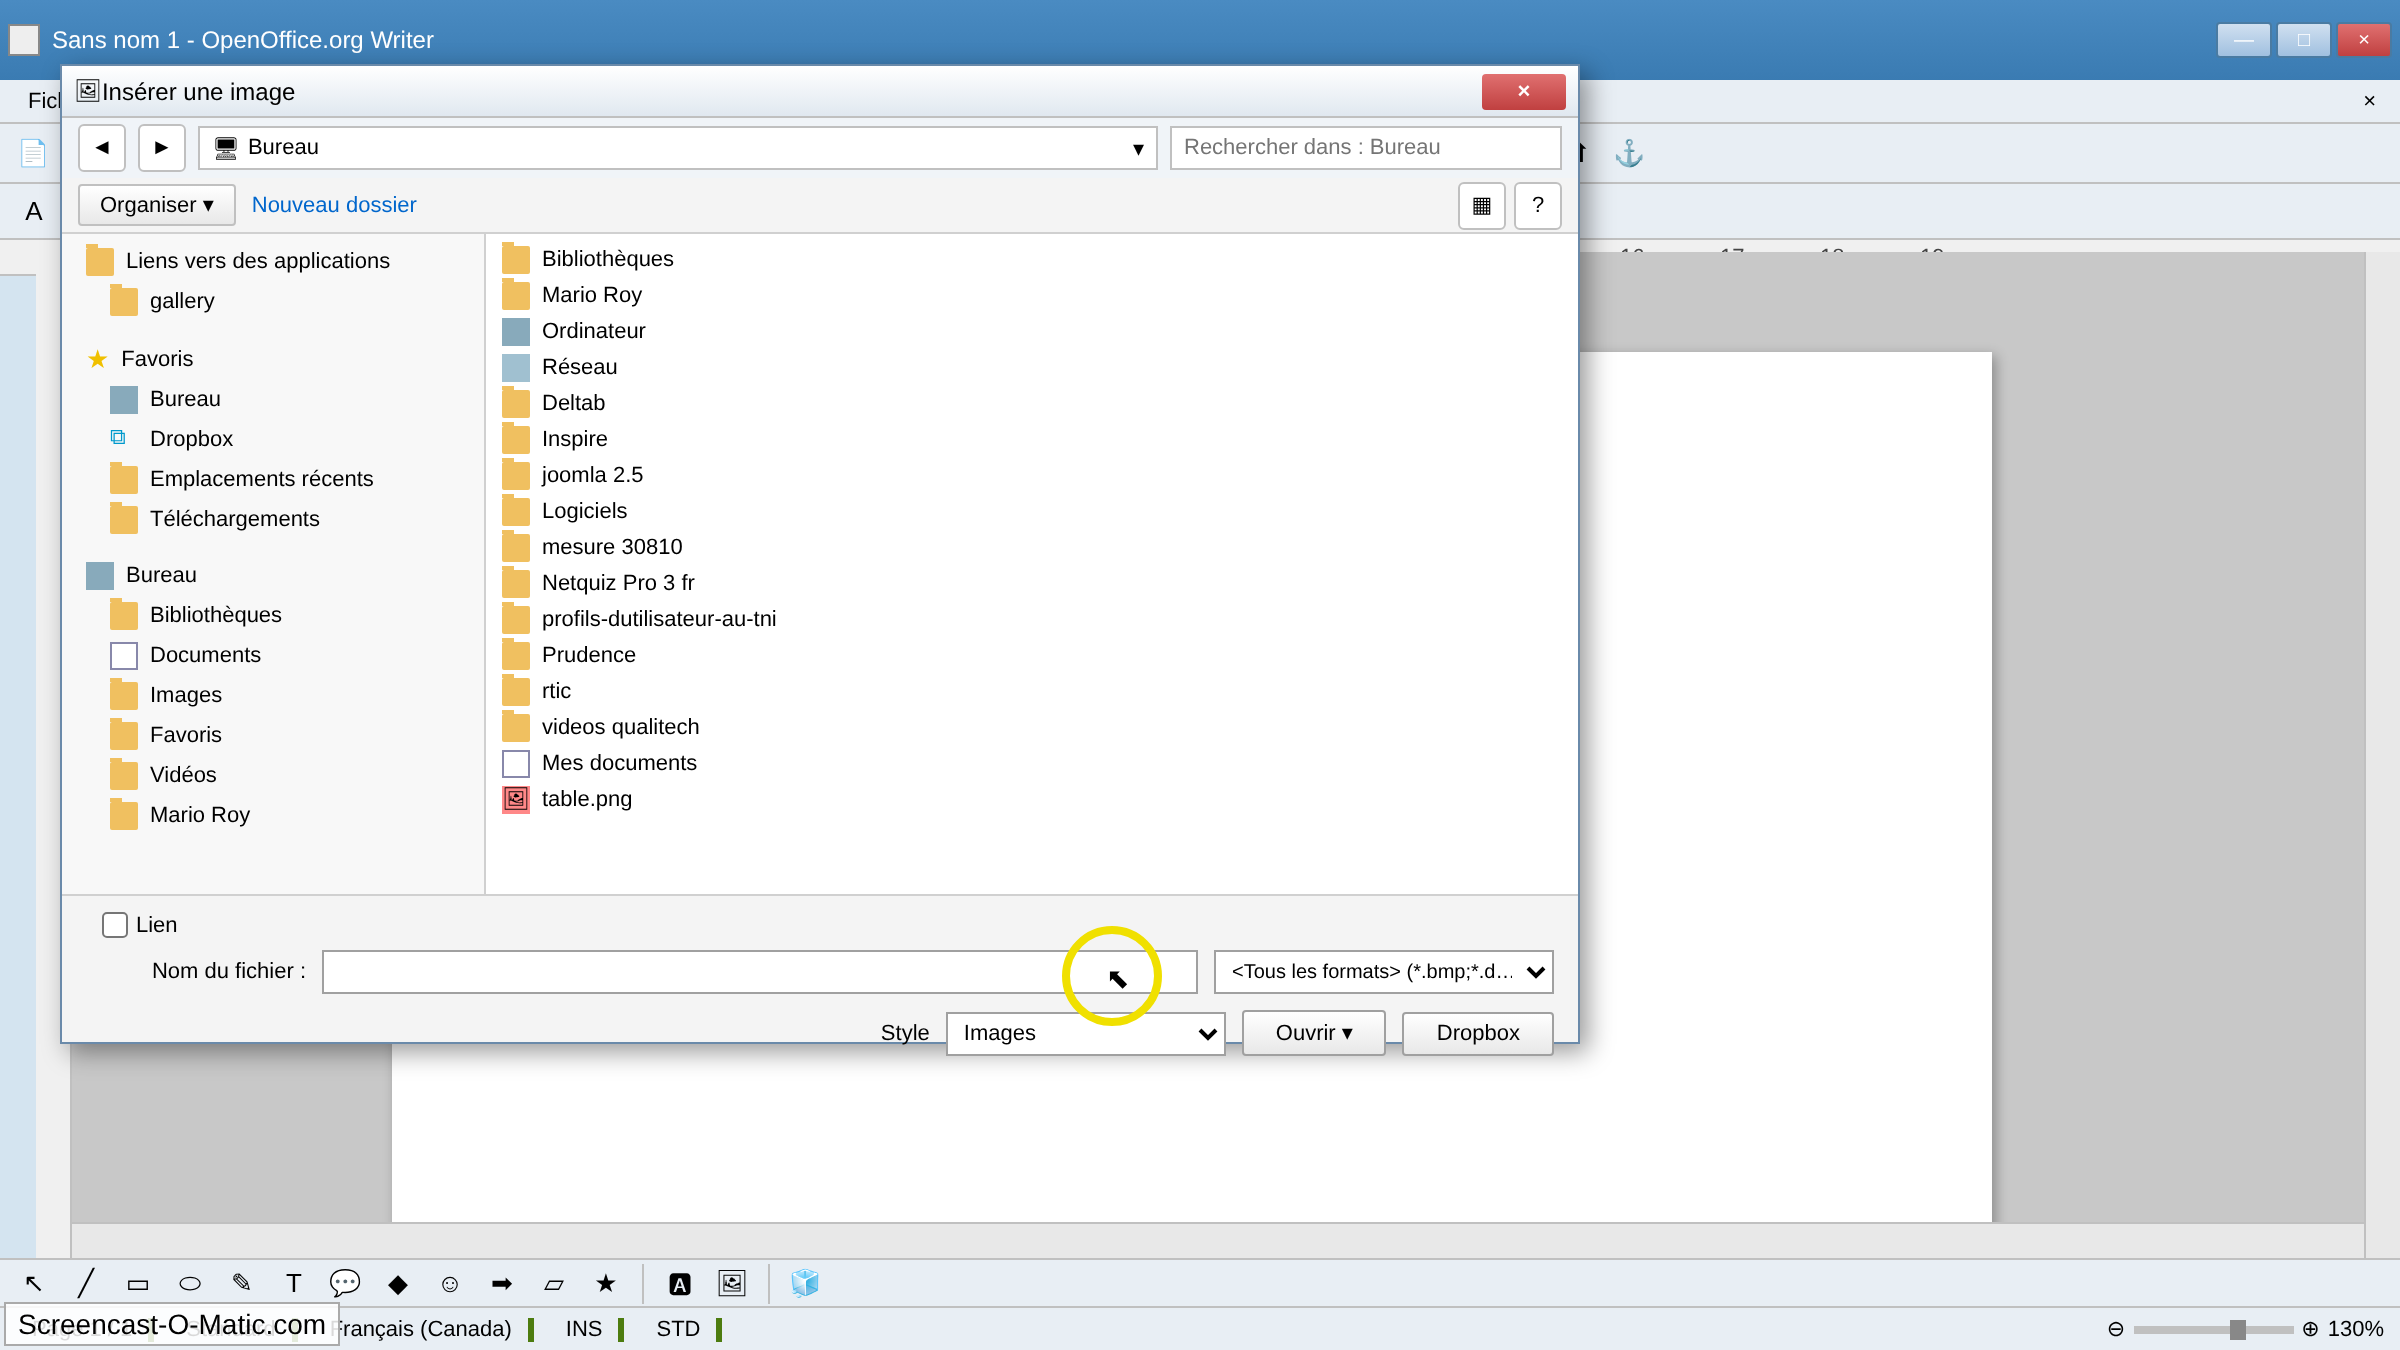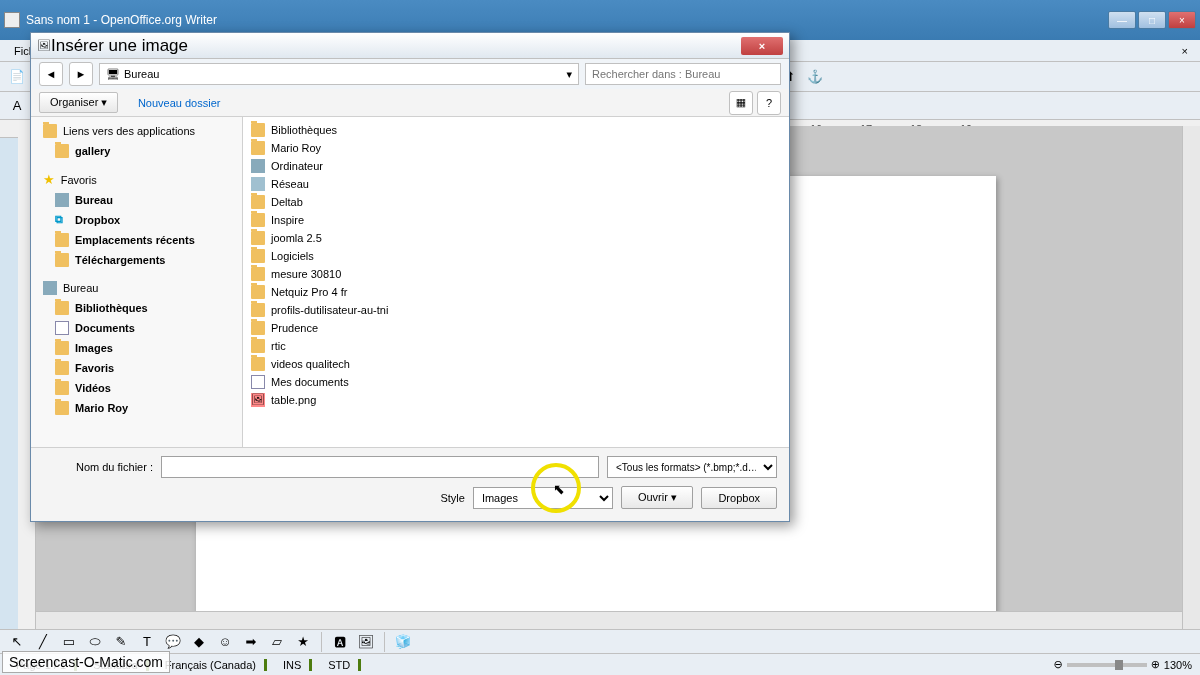--- a/index.html
+++ b/index.html
@@ -35,32 +35,32 @@
 .zoom{margin-left:auto;display:flex;align-items:center;gap:4px;}
 .zoom-slider{width:80px;height:4px;background:#c0c0c0;position:relative;}
 .zoom-thumb{position:absolute;left:60%;top:-3px;width:8px;height:10px;background:#888;}
 .draw-bar{position:absolute;bottom:22px;left:0;right:0;height:24px;background:#e8eef4;border-top:1px solid #c0c0c0;display:flex;align-items:center;padding:0 6px;gap:4px;}
 .scrollbar-v{position:absolute;top:126px;right:0;width:18px;bottom:42px;background:#e8e8e8;border-left:1px solid #c0c0c0;}
 .scrollbar-h{position:absolute;bottom:46px;left:36px;right:18px;height:18px;background:#e8e8e8;border-top:1px solid #c0c0c0;}
 
 
 .dialog{position:absolute;top:32px;left:30px;width:760px;height:490px;background:#f4f4f4;border:1px solid #6a8aaa;box-shadow:4px 4px 12px rgba(0,0,0,0.4);}
 .dlg-title{height:26px;background:linear-gradient(to bottom,#fff,#e0e8f0);display:flex;align-items:center;padding:0 6px;border-bottom:1px solid #c0c0c0;}
-.dlg-title .t{flex:1;font-size:17px;}
+.dlg-title .t{flex:1;font-size:12px;}
 .dlg-close{width:42px;height:18px;background:linear-gradient(to bottom,#e07070,#c04040);display:flex;align-items:center;justify-content:center;color:#fff;border-radius:2px;cursor:pointer;font-weight:bold;}
 .dlg-nav{height:30px;display:flex;align-items:center;padding:0 8px;gap:6px;background:#f0f4f8;}
 .nav-btn{width:24px;height:24px;border:1px solid #c0c0c0;border-radius:3px;display:flex;align-items:center;justify-content:center;cursor:pointer;background:#fff;}
 .breadcrumb{flex:1;height:22px;border:1px solid #c0c0c0;background:#fff;display:flex;align-items:center;padding:0 6px;gap:4px;}
 .dlg-search{width:196px;height:22px;border:1px solid #c0c0c0;background:#fff;padding:0 6px;color:#888;}
-.dlg-toolbar{height:28px;display:flex;align-items:center;padding:0 8px;gap:20px;border-bottom:1px solid #d0d0d0;}
+.dlg-toolbar{height:28px;display:flex;align-items:center;padding:0 8px;gap:8px;border-bottom:1px solid #d0d0d0;}
 .org-btn{padding:3px 10px;border:1px solid #c0c0c0;border-radius:2px;background:linear-gradient(to bottom,#fff,#e8e8e8);cursor:pointer;}
 .dlg-body{display:flex;height:330px;}
 .dlg-sidebar{width:212px;border-right:1px solid #d0d0d0;overflow-y:auto;padding:4px 0;background:#f8f8f8;}
 .sb-group{margin-bottom:8px;}
-.sb-item{padding:3px 8px 3px 24px;display:flex;align-items:center;gap:6px;cursor:pointer;font-weight:bold;}
+.sb-item{padding:3px 8px 3px 24px;display:flex;align-items:center;gap:6px;cursor:pointer;}
 .sb-item.h{padding-left:12px;font-weight:500;}
 .sb-icon{width:14px;height:14px;display:inline-block;}
 .ic-folder{background:#f0c060;border-radius:1px;position:relative;}
 .ic-folder::before{content:"";position:absolute;top:-2px;left:0;width:6px;height:2px;background:#f0c060;}
 .ic-star{color:#f0c000;font-size:13px;}
 .ic-comp{background:#88aabb;}
 .ic-drive{background:#a0c0d0;}
 .ic-doc{background:#fff;border:1px solid #88a;}
 .dlg-files{flex:1;overflow-y:auto;padding:4px 0;background:#fff;}
 .file-item{padding:2px 8px;display:flex;align-items:center;gap:6px;cursor:pointer;}
@@ -363,21 +363,21 @@
         <div class="file-item">
             <span class="sb-icon ic-folder"></span>
             <span>Logiciels</span>
           </div>
         <div class="file-item">
             <span class="sb-icon ic-folder"></span>
             <span>mesure 30810</span>
           </div>
         <div class="file-item">
             <span class="sb-icon ic-folder"></span>
-            <span>Netquiz Pro 4 fr</span>
+            <span>Netquiz Pro 3 fr</span>
           </div>
         <div class="file-item">
             <span class="sb-icon ic-folder"></span>
             <span>profils-dutilisateur-au-tni</span>
           </div>
         <div class="file-item">
             <span class="sb-icon ic-folder"></span>
             <span>Prudence</span>
           </div>
         <div class="file-item">
@@ -392,20 +392,24 @@
             <span class="sb-icon ic-doc"></span>
             <span>Mes documents</span>
           </div>
         <div class="file-item">
             <span class="sb-icon" style="background:#f88;">🖼</span>
             <span>table.png</span>
           </div>
       </div>
     </div>
     <div class="dlg-bottom">
+      <div class="chk" style="margin-bottom:6px;">
+          <input type="checkbox" style="">
+          <span>Lien</span>
+        </div>
       <div class="dlg-row">
         <span class="dlg-label">Nom du fichier :</span>
         <input class="dlg-field" style="">
         <select class="filter-sel"><option>&lt;Tous les formats&gt; (*.bmp;*.d…</option></select>
       </div>
       <div class="dlg-row" style="justify-content:flex-end;">
         <span class="dlg-label">Style</span>
         <select class="dlg-field" style="flex:0 0 140px;"><option>Images</option></select>
         <button class="dlg-btn"><span>Ouvrir</span> ▾</button>
         <button class="dlg-btn">Dropbox</button>

